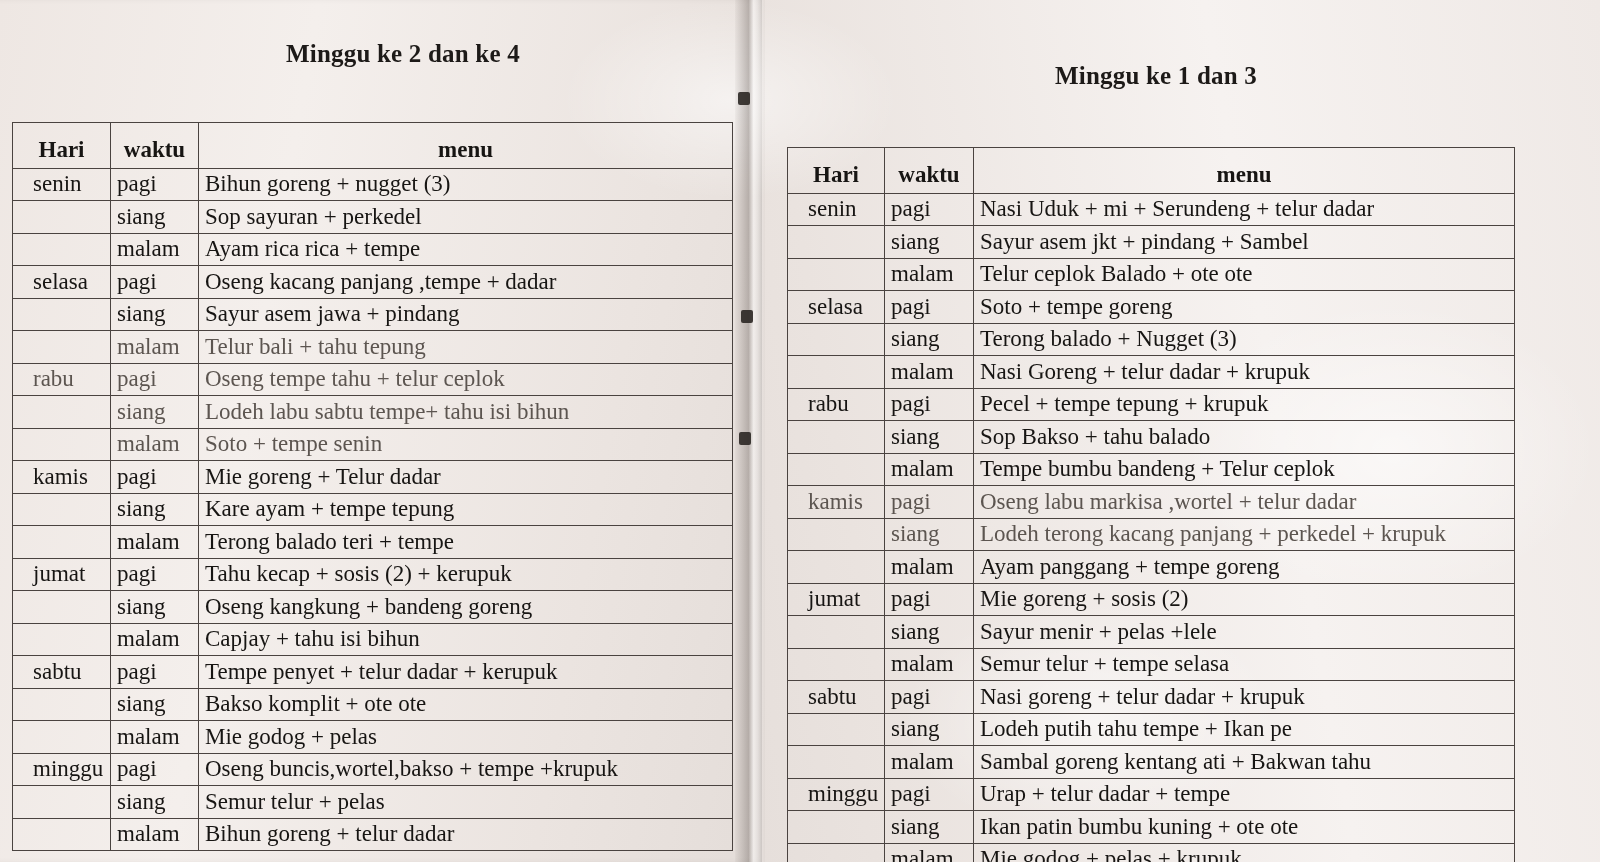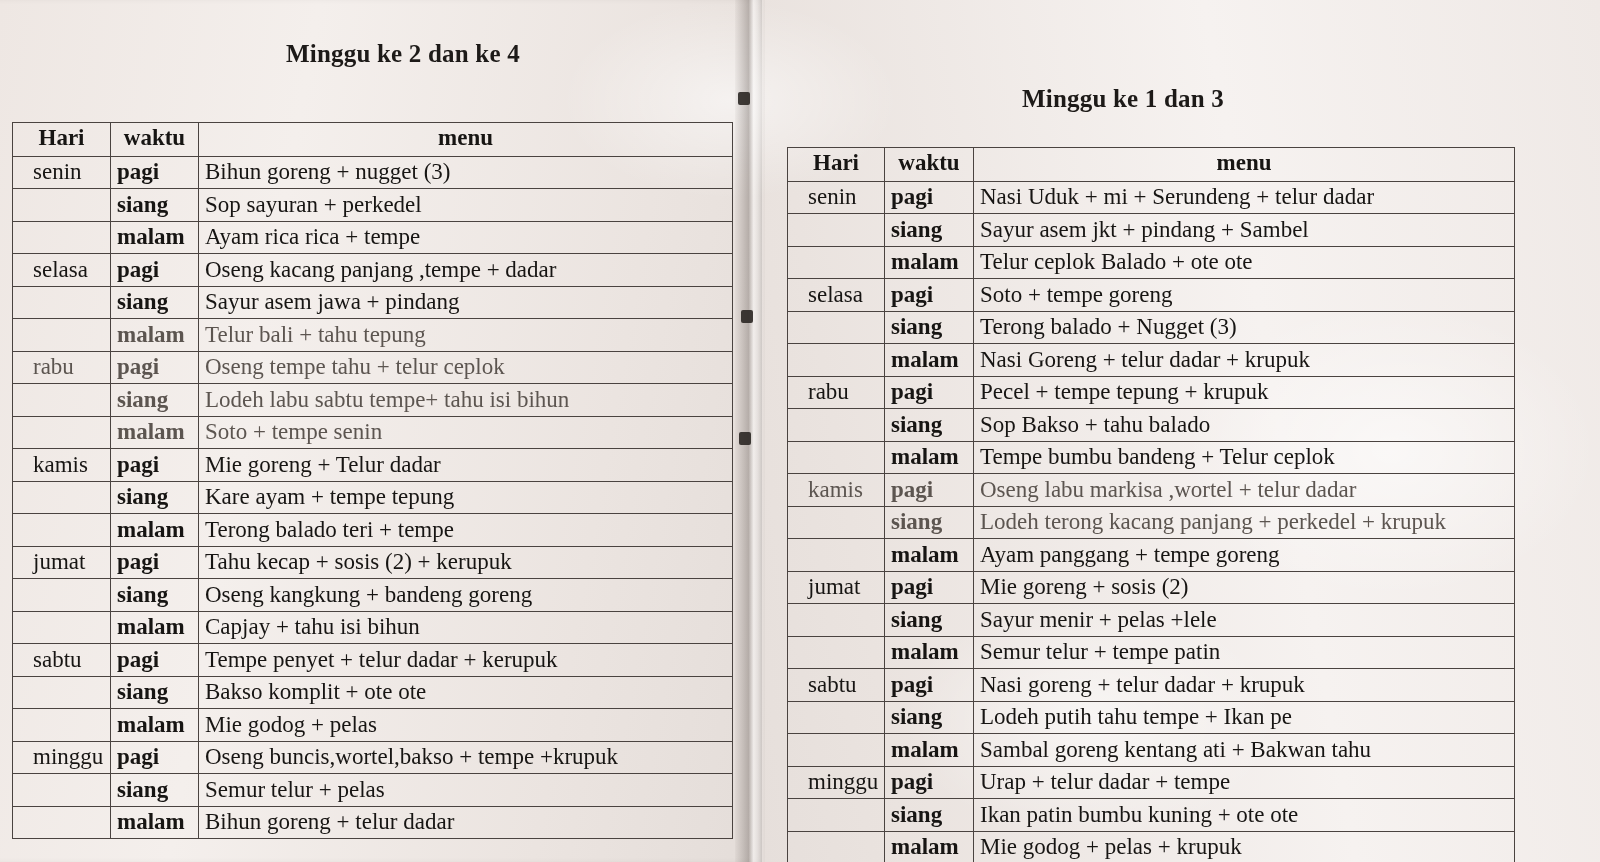--- a/index.html
+++ b/index.html
@@ -62,21 +62,21 @@
 
   .title {
     position: absolute;
     font-weight: bold;
     font-size: 25px;
     letter-spacing: .2px;
     color: #1d1a18;
     white-space: nowrap;
   }
   #title-left  { left: 286px; top: 40px; }
-  #title-right { left: 1022px; top: 62px; margin-top: 23px; }
+  #title-right { left: 1055px; top: 62px; }
 
   table.menu-table {
     position: absolute;
     border-collapse: collapse;
     table-layout: fixed;
     color: #171513;
   }
   table.menu-table td, table.menu-table th {
     border: 1px solid #4a4340;
     padding: 1px 6px;
@@ -85,28 +85,27 @@
     line-height: 1.06;
     white-space: nowrap;
     overflow: hidden;
     text-align: left;
     vertical-align: middle;
   }
   table.menu-table th {
     font-weight: bold;
     text-align: center;
     font-size: 23px;
-    padding-top: 0;
+    padding-top: 12px;
     padding-bottom: 3px;
   }
   table.menu-table td.day {
     padding-left: 20px;
   }
   table.menu-table td.time {
-    font-weight: bold;
   }
 
   
   #table-left {
     left: 12px;
     top: 122px;
     width: 720px;
   }
   #table-left td, #table-left th { height: 29.5px; }
   #table-left col.c-day  { width: 98px; }
@@ -347,21 +346,21 @@
         <td class="menu">Mie goreng + sosis (2)</td>
       </tr>
       <tr>
         <td class="day"></td>
         <td class="time">siang</td>
         <td class="menu">Sayur menir + pelas +lele</td>
       </tr>
       <tr>
         <td class="day"></td>
         <td class="time">malam</td>
-        <td class="menu">Semur telur + tempe patin</td>
+        <td class="menu">Semur telur + tempe selasa</td>
       </tr>
       <tr>
         <td class="day">sabtu</td>
         <td class="time">pagi</td>
         <td class="menu">Nasi goreng + telur dadar + krupuk</td>
       </tr>
       <tr>
         <td class="day"></td>
         <td class="time">siang</td>
         <td class="menu">Lodeh putih tahu tempe + Ikan pe</td>

